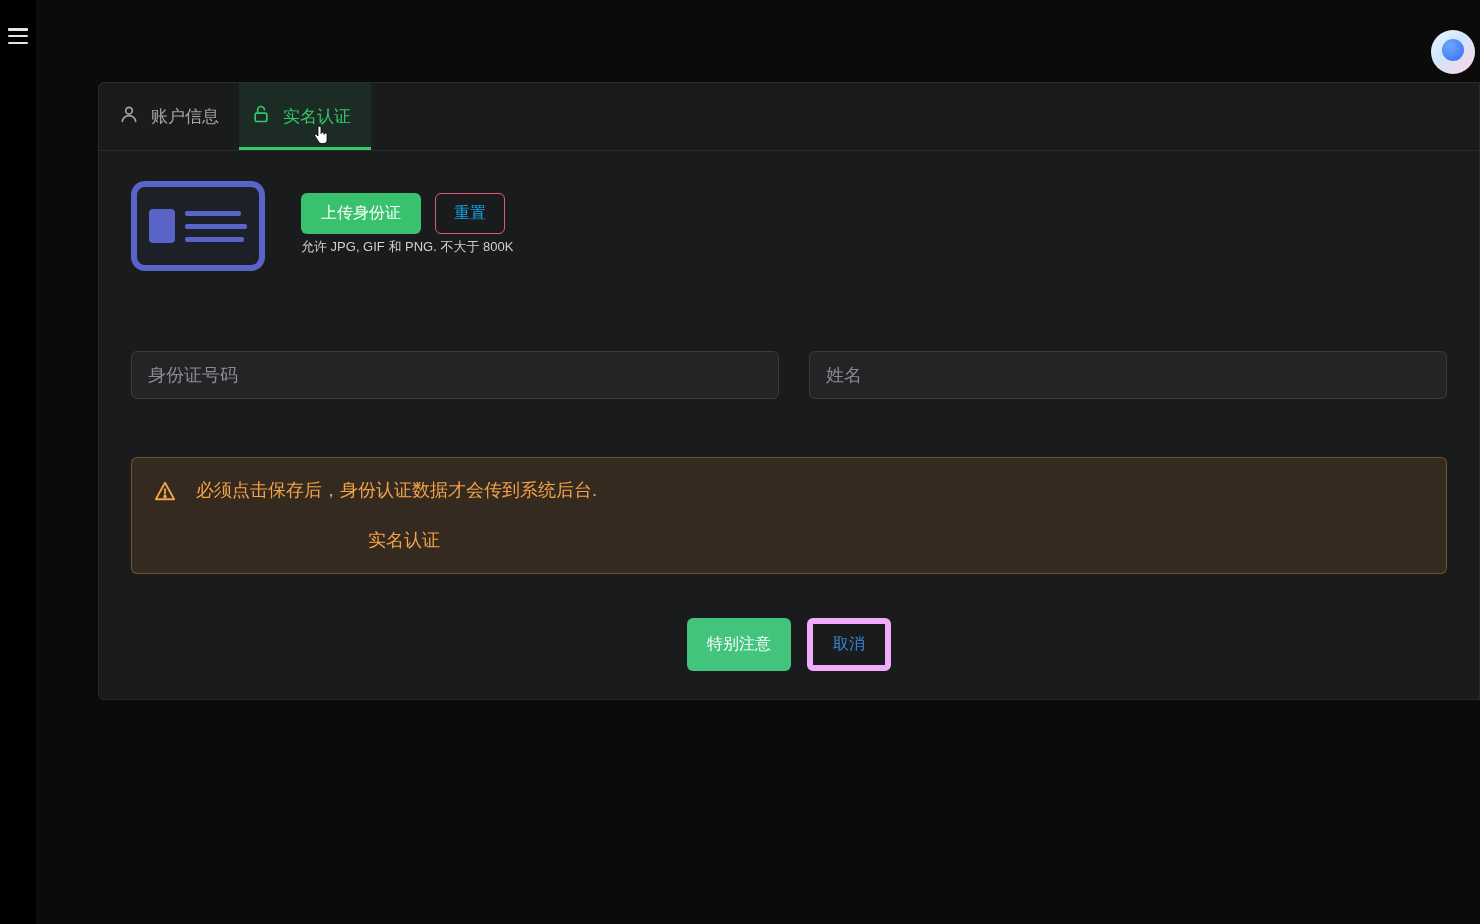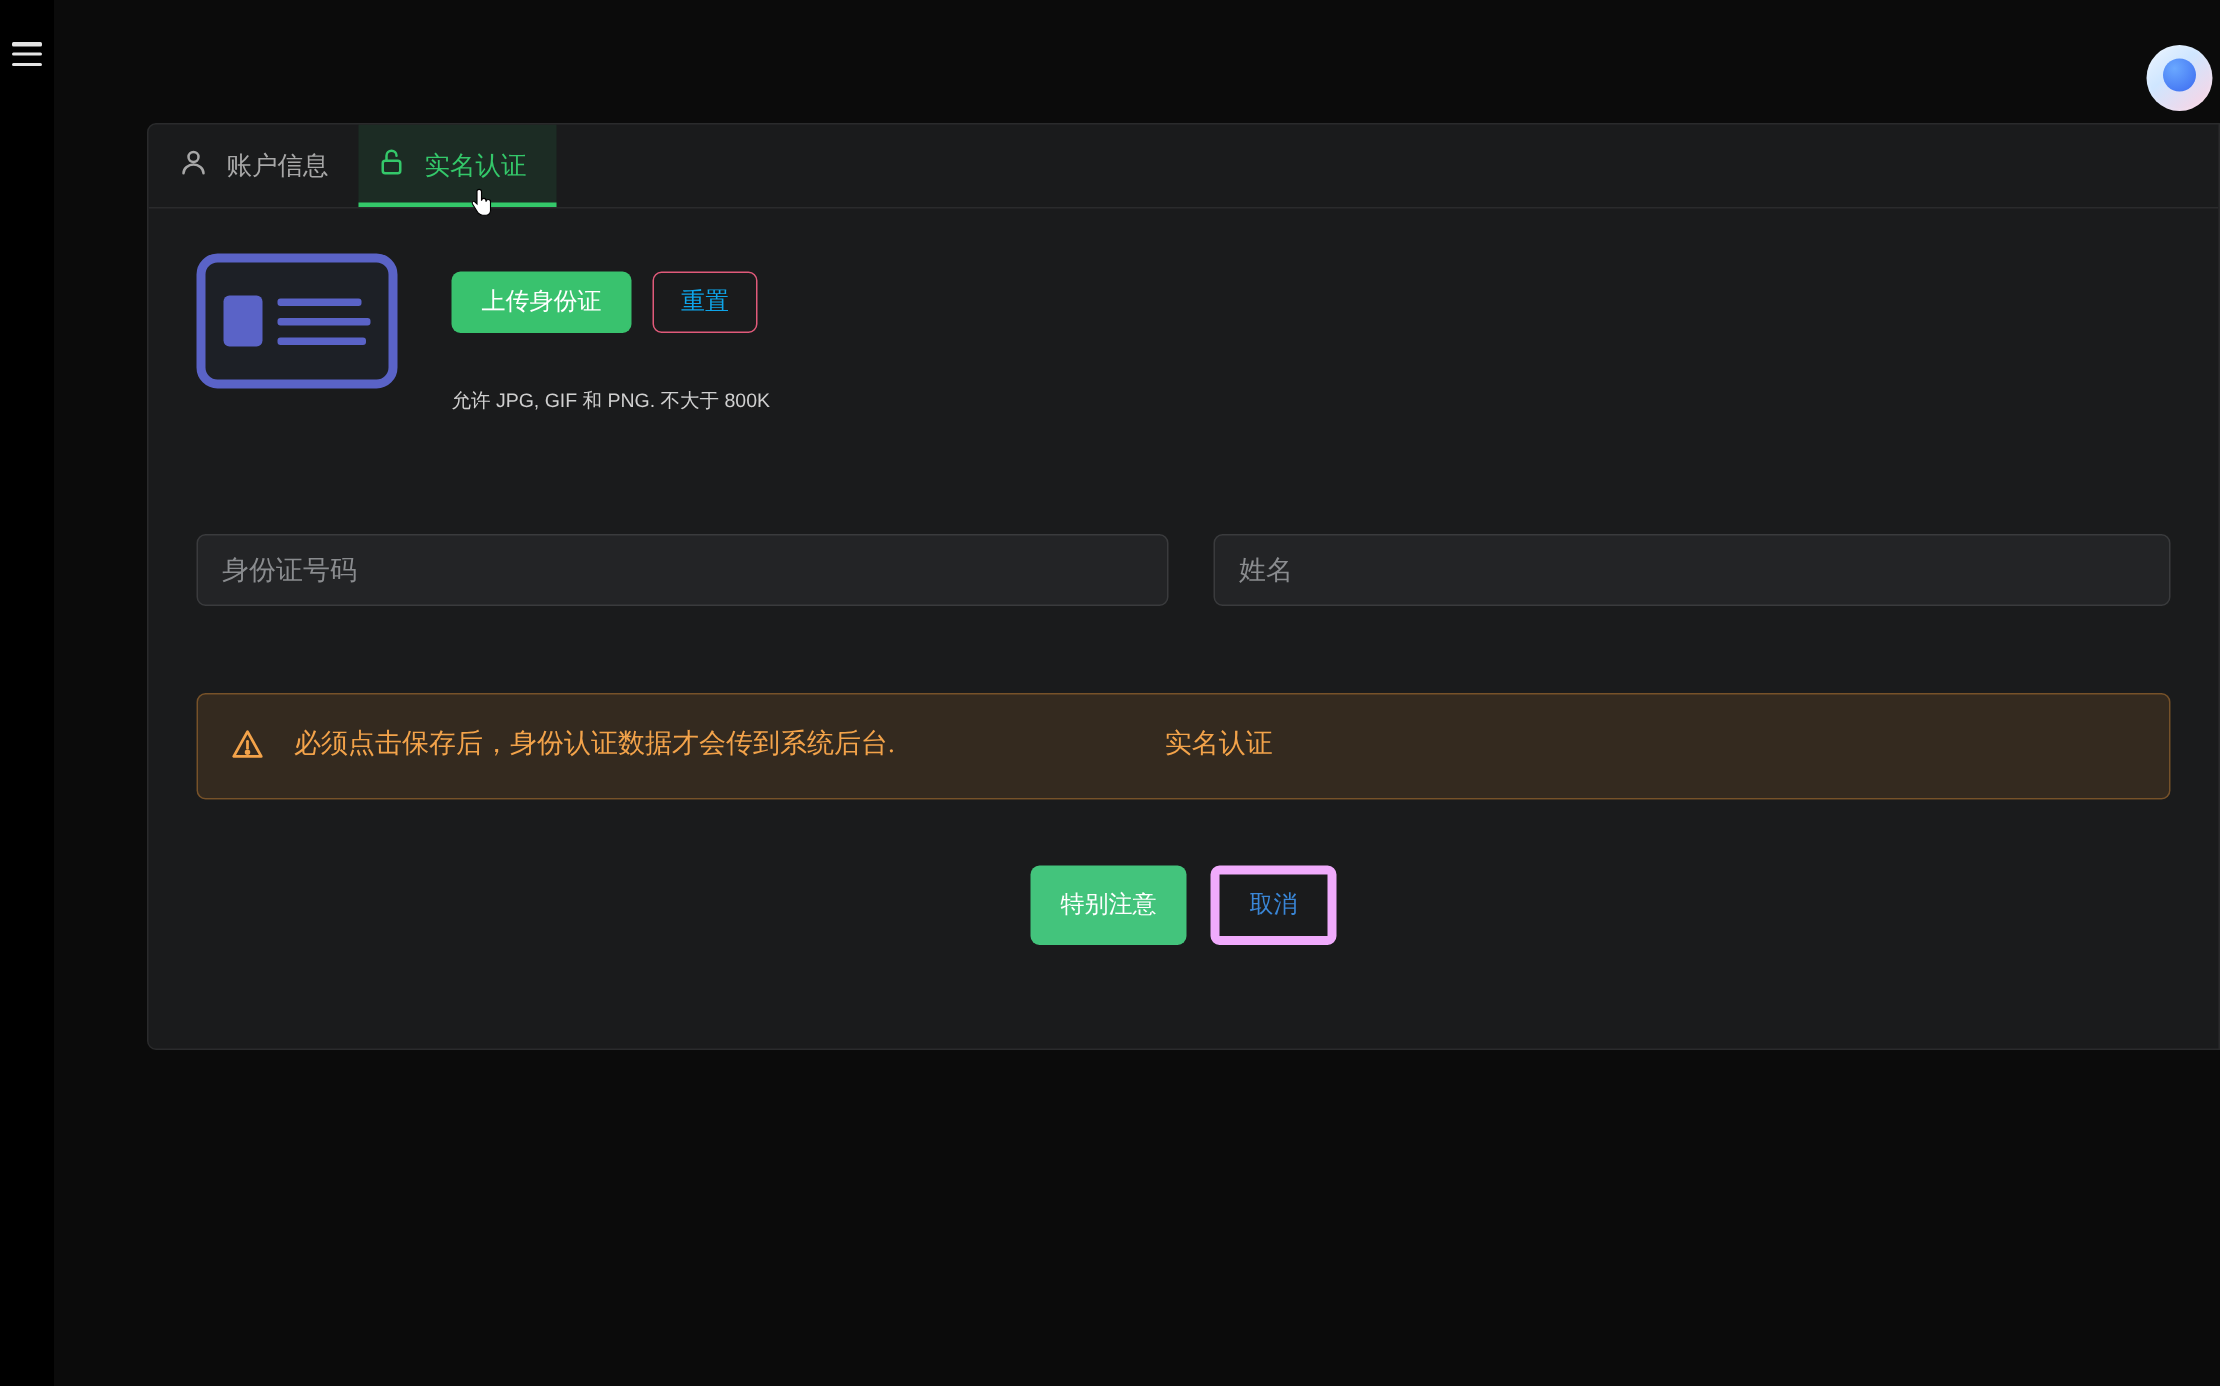--- a/index.html
+++ b/index.html
@@ -56,21 +56,21 @@
       height: 618px;
       background: #1a1b1c;
       border: 1px solid #2a2b2c;
       border-radius: 6px 0 0 6px;
       overflow: hidden;
     }
 
     
     .tabs {
       display: flex;
-      height: 56px;
+      height: 68px;
       border-bottom: 1px solid #2a2b2c;
     }
     .tab {
       display: flex;
       align-items: center;
       gap: 12px;
       padding: 0 20px;
       font-size: 17px;
       color: #a7a7a7;
       cursor: pointer;
@@ -114,21 +114,21 @@
       background: #1d2026;
       display:flex; align-items:center; padding:0 12px; gap:10px;
     }
     .id-card-illus .photo { width:26px; height:34px; border-radius:4px; background:#5a63c7; }
     .id-card-illus .lines { flex:1; display:flex; flex-direction:column; gap:8px; }
     .id-card-illus .lines span { display:block; height:5px; background:#5a63c7; border-radius:2px; }
     .id-card-illus .lines span:nth-child(1){ width:90%; }
     .id-card-illus .lines span:nth-child(2){ width:100%; }
     .id-card-illus .lines span:nth-child(3){ width:95%; }
 
-    .upload-controls { display:flex; flex-direction:column; gap:36px; padding-top:12px; }
+    .upload-controls { display:flex; flex-direction:column; gap:4px; padding-top:12px; }
     .btn-row { display:flex; gap:14px; }
     .btn {
       font-size: 16px;
       padding: 10px 20px;
       border-radius: 6px;
       cursor: pointer;
       border: none;
       font-family: inherit;
     }
     .btn-primary { background:#39c26e; color:#fff; }
@@ -166,21 +166,21 @@
       gap: 20px;
       background: rgba(245,158,59,0.12);
       border: 1px solid rgba(245,158,59,0.35);
       border-radius:6px;
       padding: 20px 22px;
       margin-top: 58px;
       color:#f3a34a;
       font-size:18px;
     }
     .alert svg { width:22px; height:22px; flex-shrink:0; margin-top:2px; }
-    .alert .alert-text { display:flex; flex-direction:row; gap:8px; line-height:1.4;font-family:Liberation Serif, serif; }
+    .alert .alert-text { display:flex; flex-direction:column; gap:25px; line-height:1.4; }
     .alert .subnote { padding-left: 172px; }
 
     
     .footer-row {
       display:flex;
       gap: 16px;
       justify-content:center;
       margin-top: 44px;
     }
     .btn-save { background:#43c47c; color:#fff; }

